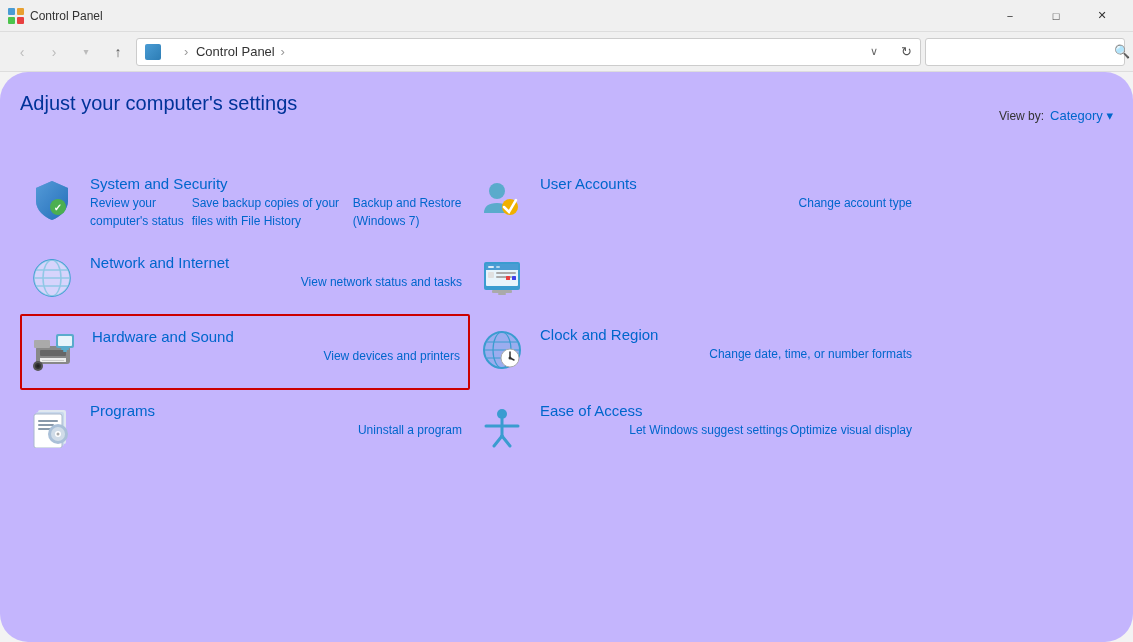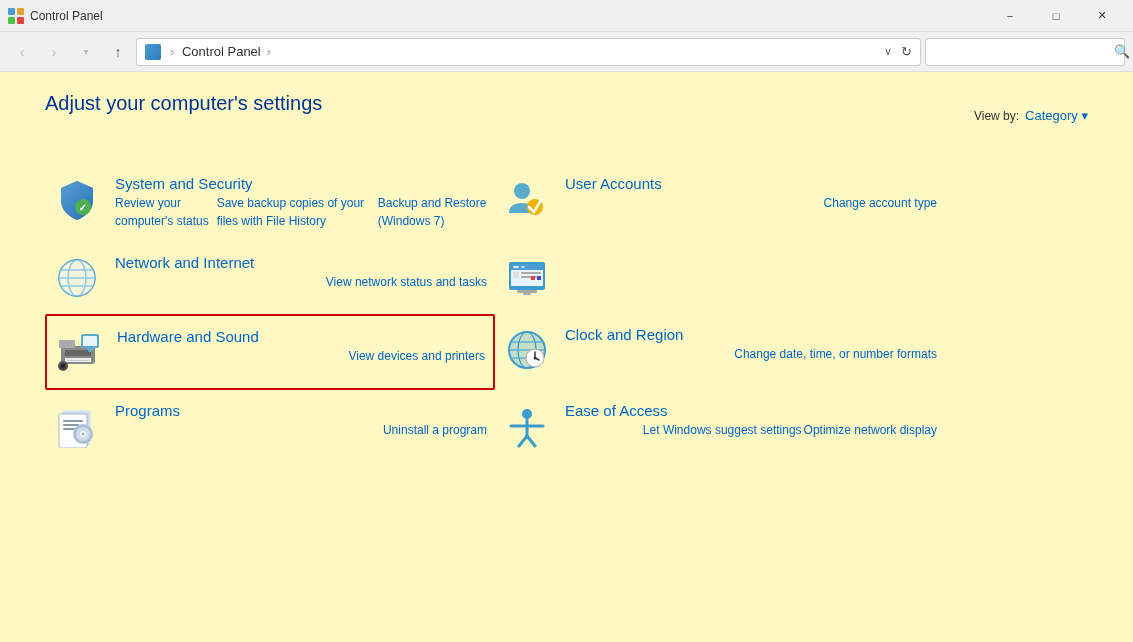--- a/index.html
+++ b/index.html
@@ -77,21 +77,21 @@
     .nav-btn.disabled { color: #bbb; cursor: default; }
     .address-bar {
       flex: 1;
       height: 28px;
       border: 1px solid #ccc;
       border-radius: 3px;
       background: white;
       display: flex;
       align-items: center;
       padding: 0 8px;
-      gap: 9px;
+      gap: 23px;
     }
     .address-icon {
       width: 16px;
       height: 16px;
       background: linear-gradient(135deg, #4a9cd4 0%, #2d7db5 100%);
       border-radius: 2px;
       flex-shrink: 0;
     }
     .address-text {
       font-size: 13px;
@@ -124,23 +124,24 @@
       border: none;
       outline: none;
       font-size: 13px;
       color: #333;
       background: transparent;
     }
 
     
     .main-content {
       height: calc(642px - 32px - 40px);
-      background: #fef9c3;
+      background: #c4b5fd;
       overflow-y: auto;
-      padding: 20px 45px;
+      padding: 20px 20px;
+      border-radius: 28px;
     }
 
     .page-title {
       font-size: 20px;
       color: #003399;
       font-weight: 300;
       margin-bottom: 24px;
     }
 
     .categories-grid {
@@ -440,19 +441,19 @@
           <line x1="22" y1="15" x2="22" y2="32" stroke="#3a9cd0" stroke-width="3" stroke-linecap="round"></line>
 
           <line x1="22" y1="32" x2="14" y2="42" stroke="#3a9cd0" stroke-width="3" stroke-linecap="round"></line>
           <line x1="22" y1="32" x2="30" y2="42" stroke="#3a9cd0" stroke-width="3" stroke-linecap="round"></line>
         </svg>
       </div>
       <div class="category-text">
         <a class="category-title">Ease of Access</a>
         <div class="category-links">
           <a class="category-link">Let Windows suggest settings</a>
-          <a class="category-link">Optimize network display</a>
+          <a class="category-link">Optimize visual display</a>
         </div>
       </div>
     </div>
 
   </div>
 </div>
 
 </body></html>

